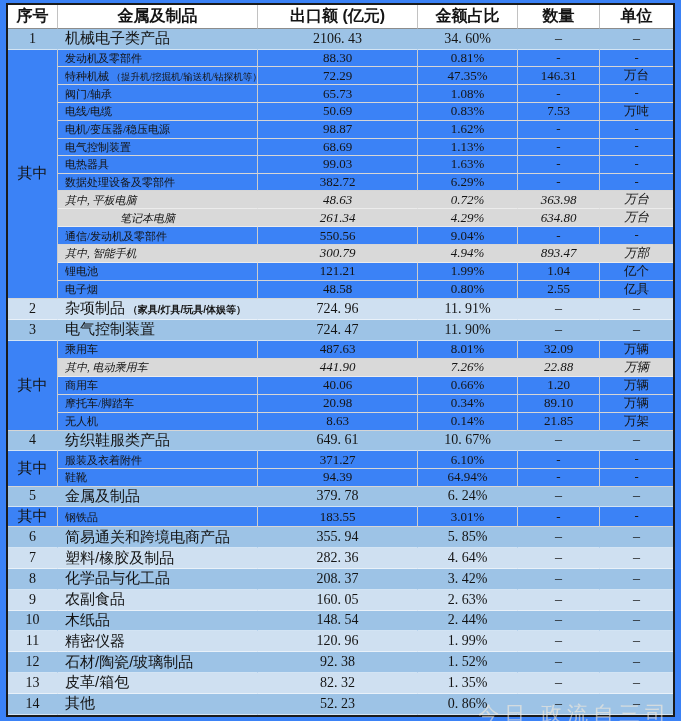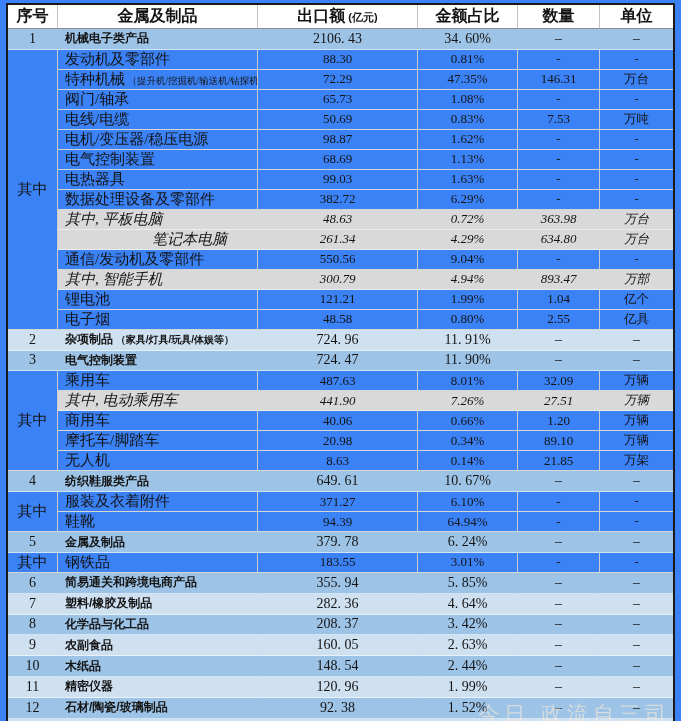--- a/index.html
+++ b/index.html
@@ -6,37 +6,37 @@
   .page{position:relative;width:681px;height:721px;overflow:hidden;background:#3b82f6;
         font-family:"Liberation Serif","DejaVu Serif",serif;color:#141414;}
   table{border-collapse:separate;border-spacing:0;table-layout:fixed;
         margin:3px 0 0 6px;border:2px solid #1a1a1a;width:665px;}
   th,td{padding:0;overflow:hidden;white-space:nowrap;}
   
   th{height:23px;font-size:16px;font-weight:bold;text-align:center;vertical-align:middle;
      font-family:"Liberation Sans","DejaVu Sans",sans-serif;
      border-right:1px solid #c2c2c2;border-bottom:1px solid #8c8c8c;background:#fff;}
   th:last-child{border-right:none;}
-  .hnote{font-size:11px;font-weight:bold;}
+  .hnote{font-size:16px;font-weight:bold;}
   
   td{height:16.6px;font-size:13px;text-align:center;vertical-align:middle;
      border-right:1px solid #cccccc;border-bottom:1px solid #d6d6d6;}
   td:last-child{border-right:none;}
   .c-seq{font-size:15px;}
   .c-name{text-align:left;padding-left:7px;}
-  .c-name .nm{font-size:15px;}
+  .c-name .nm{font-size:11px;}
   .c-name .note{font-size:9.5px;}
-  .c-name.ind{padding-left:94px;font-style:italic;}
+  .c-name.ind{padding-left:62px;font-style:italic;}
   .c-unit{font-size:12.5px;}
   
   .r-cat td,.r-cat2 td{height:19.8px;border-right-color:transparent;
      border-bottom-color:rgba(255,255,255,0.55);}
   .r-cat td{background:#9DC3E6;}
   .r-cat2 td{background:#CFE0F1;}
-  .r-cat .c-name .nm,.r-cat2 .c-name .nm{font-weight:bold;font-size:12px;
+  .r-cat .c-name .nm,.r-cat2 .c-name .nm{font-weight:normal;font-size:15px;
      font-family:"Liberation Sans","DejaVu Sans",sans-serif;}
   .r-cat .c-name .note,.r-cat2 .c-name .note{font-weight:bold;font-size:10px;
      font-family:"Liberation Sans","DejaVu Sans",sans-serif;}
   .r-cat .c-seq,.r-cat2 .c-seq,.r-cat .c-num,.r-cat2 .c-num{font-size:14px;}
   
   .r-gray td{background:#D9D9D9;font-style:italic;border-right-color:transparent;
      border-bottom-color:rgba(255,255,255,0.5);}
   
   .watermark{position:absolute;right:10px;bottom:-7px;font-size:21px;letter-spacing:5px;
      color:rgba(255,238,216,0.55);font-family:"Liberation Sans","DejaVu Sans",sans-serif;
@@ -194,21 +194,21 @@
           <td class="c-name"><span class="nm">乘用车</span></td>
           <td class="c-num">487.63</td>
           <td class="c-num">8.01%</td>
           <td class="c-num">32.09</td>
           <td class="c-num c-unit">万辆</td>
         </tr>
         <tr class="r-gray">
           <td class="c-name"><span class="nm">其中, 电动乘用车</span></td>
           <td class="c-num">441.90</td>
           <td class="c-num">7.26%</td>
-          <td class="c-num">27.51</td>
+          <td class="c-num">22.88</td>
           <td class="c-num c-unit">万辆</td>
         </tr>
         <tr class="r-sub">
           <td class="c-name"><span class="nm">商用车</span></td>
           <td class="c-num">40.06</td>
           <td class="c-num">0.66%</td>
           <td class="c-num">1.20</td>
           <td class="c-num c-unit">万辆</td>
         </tr>
         <tr class="r-sub">

